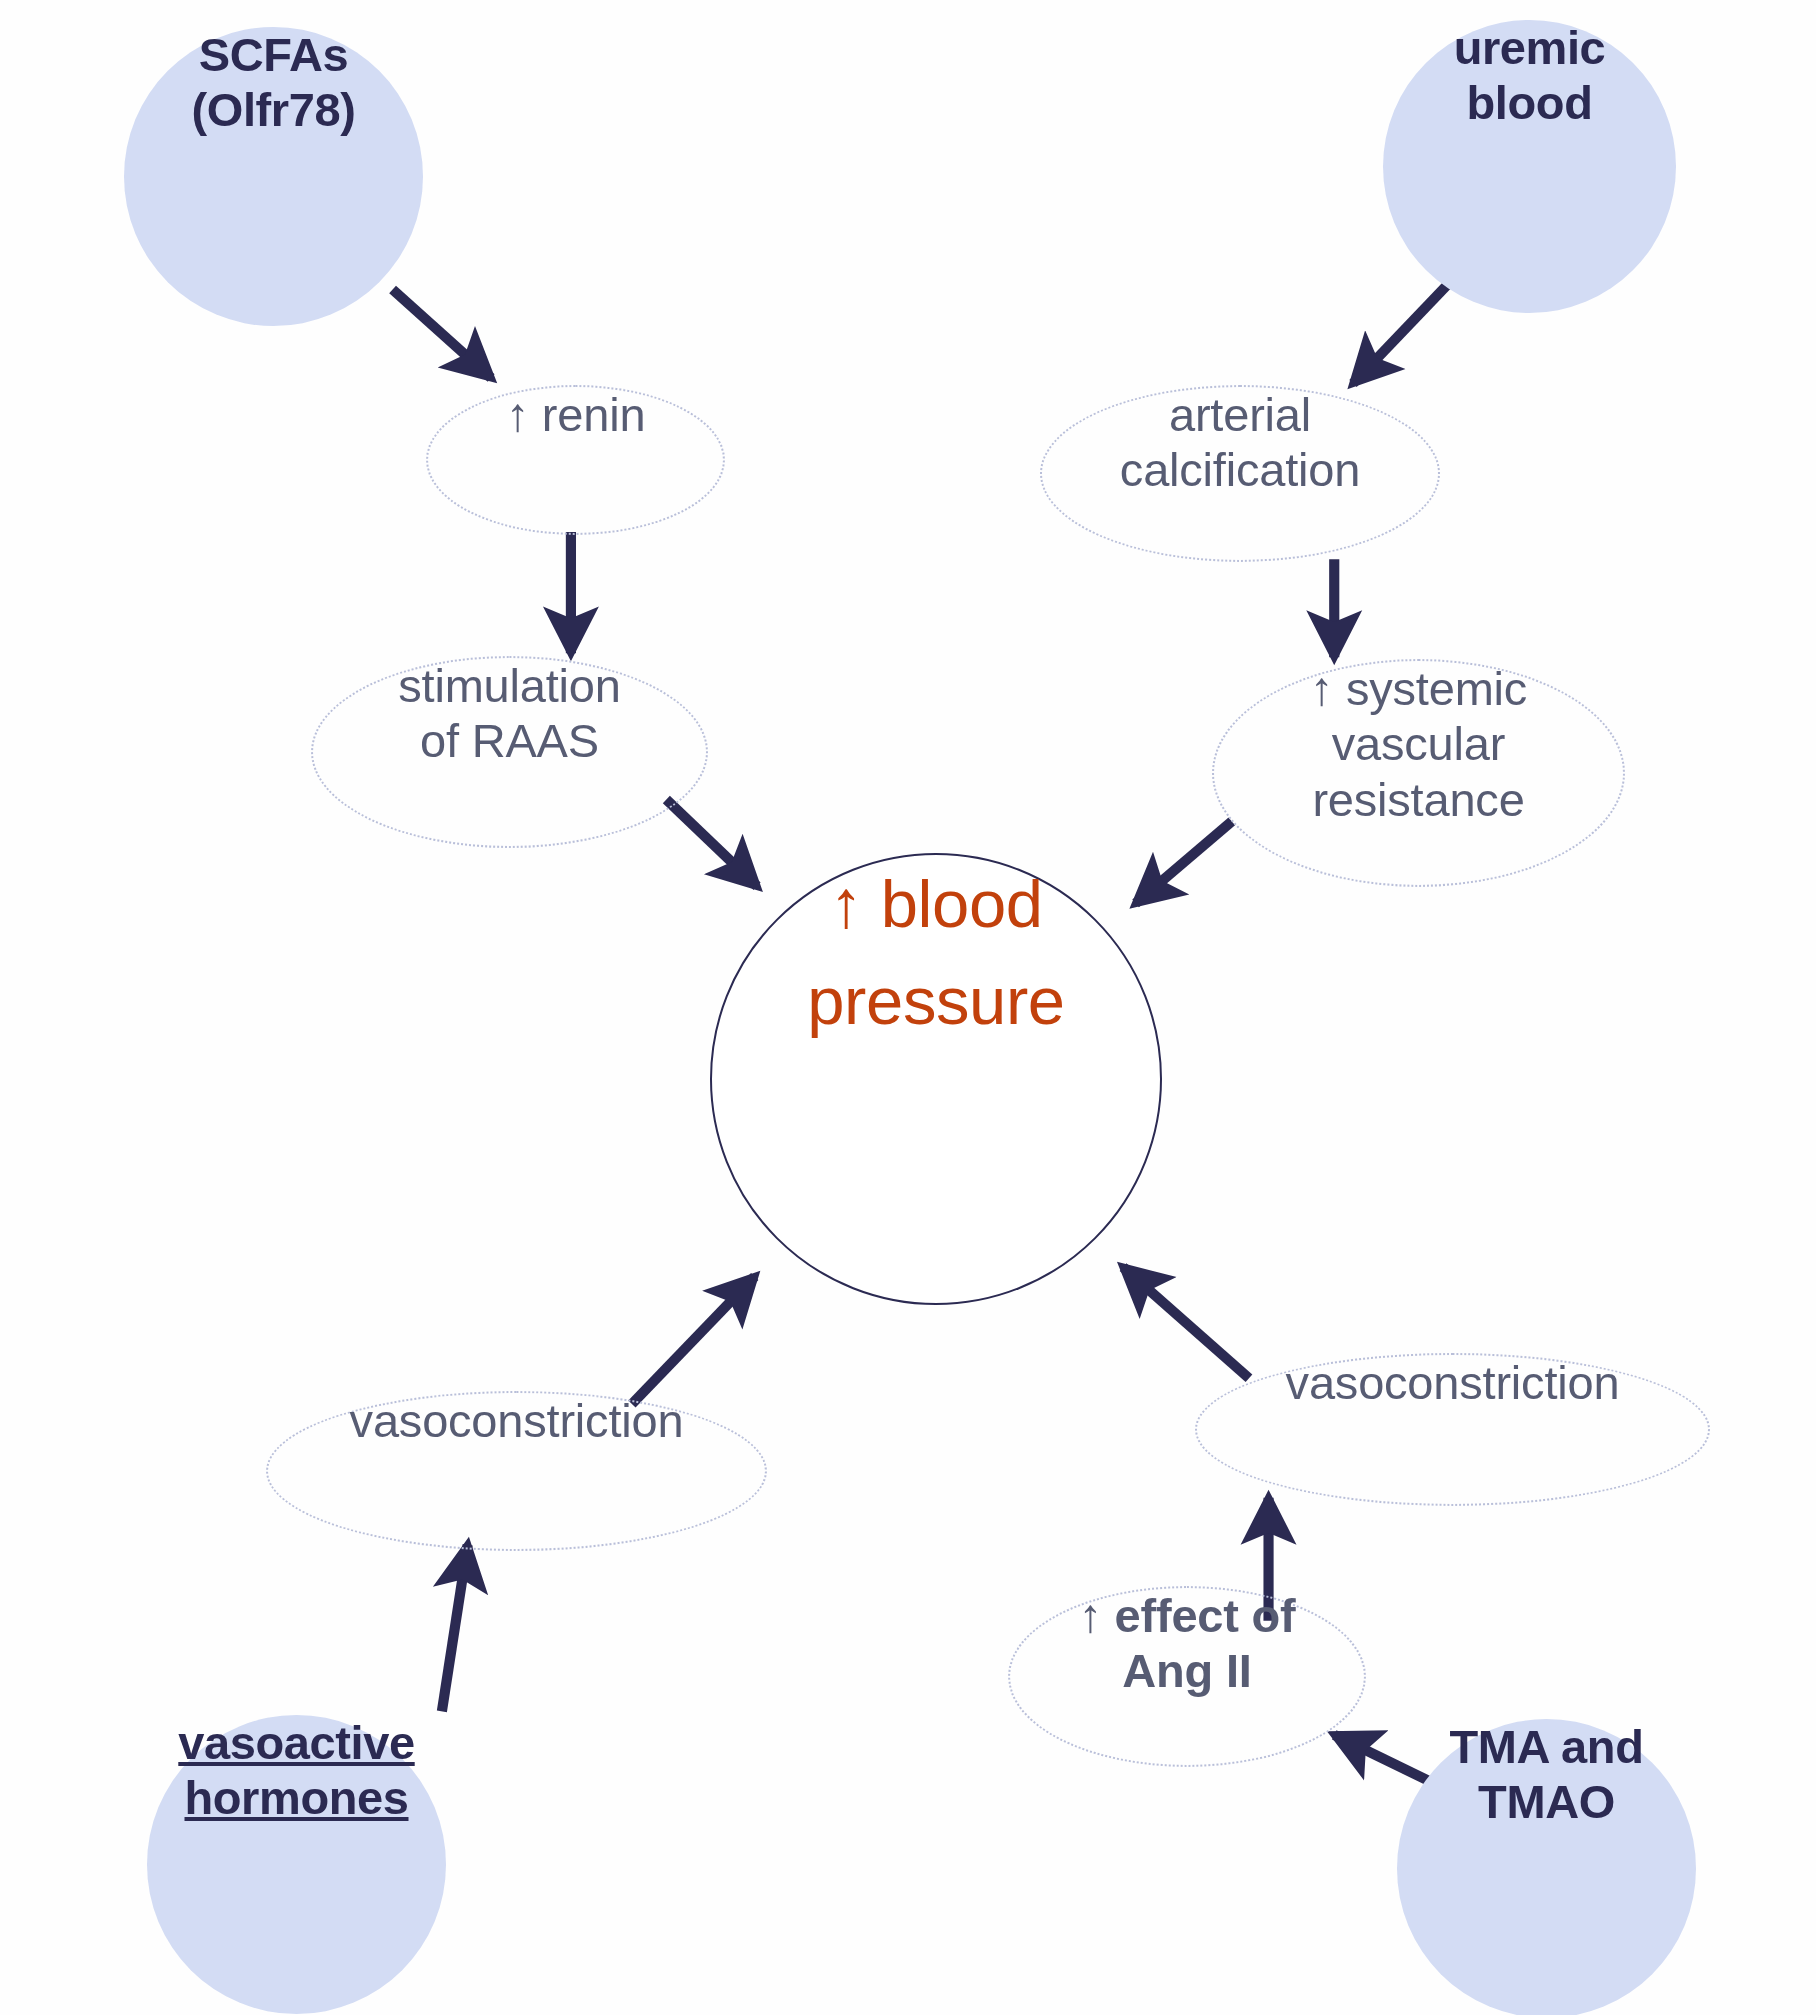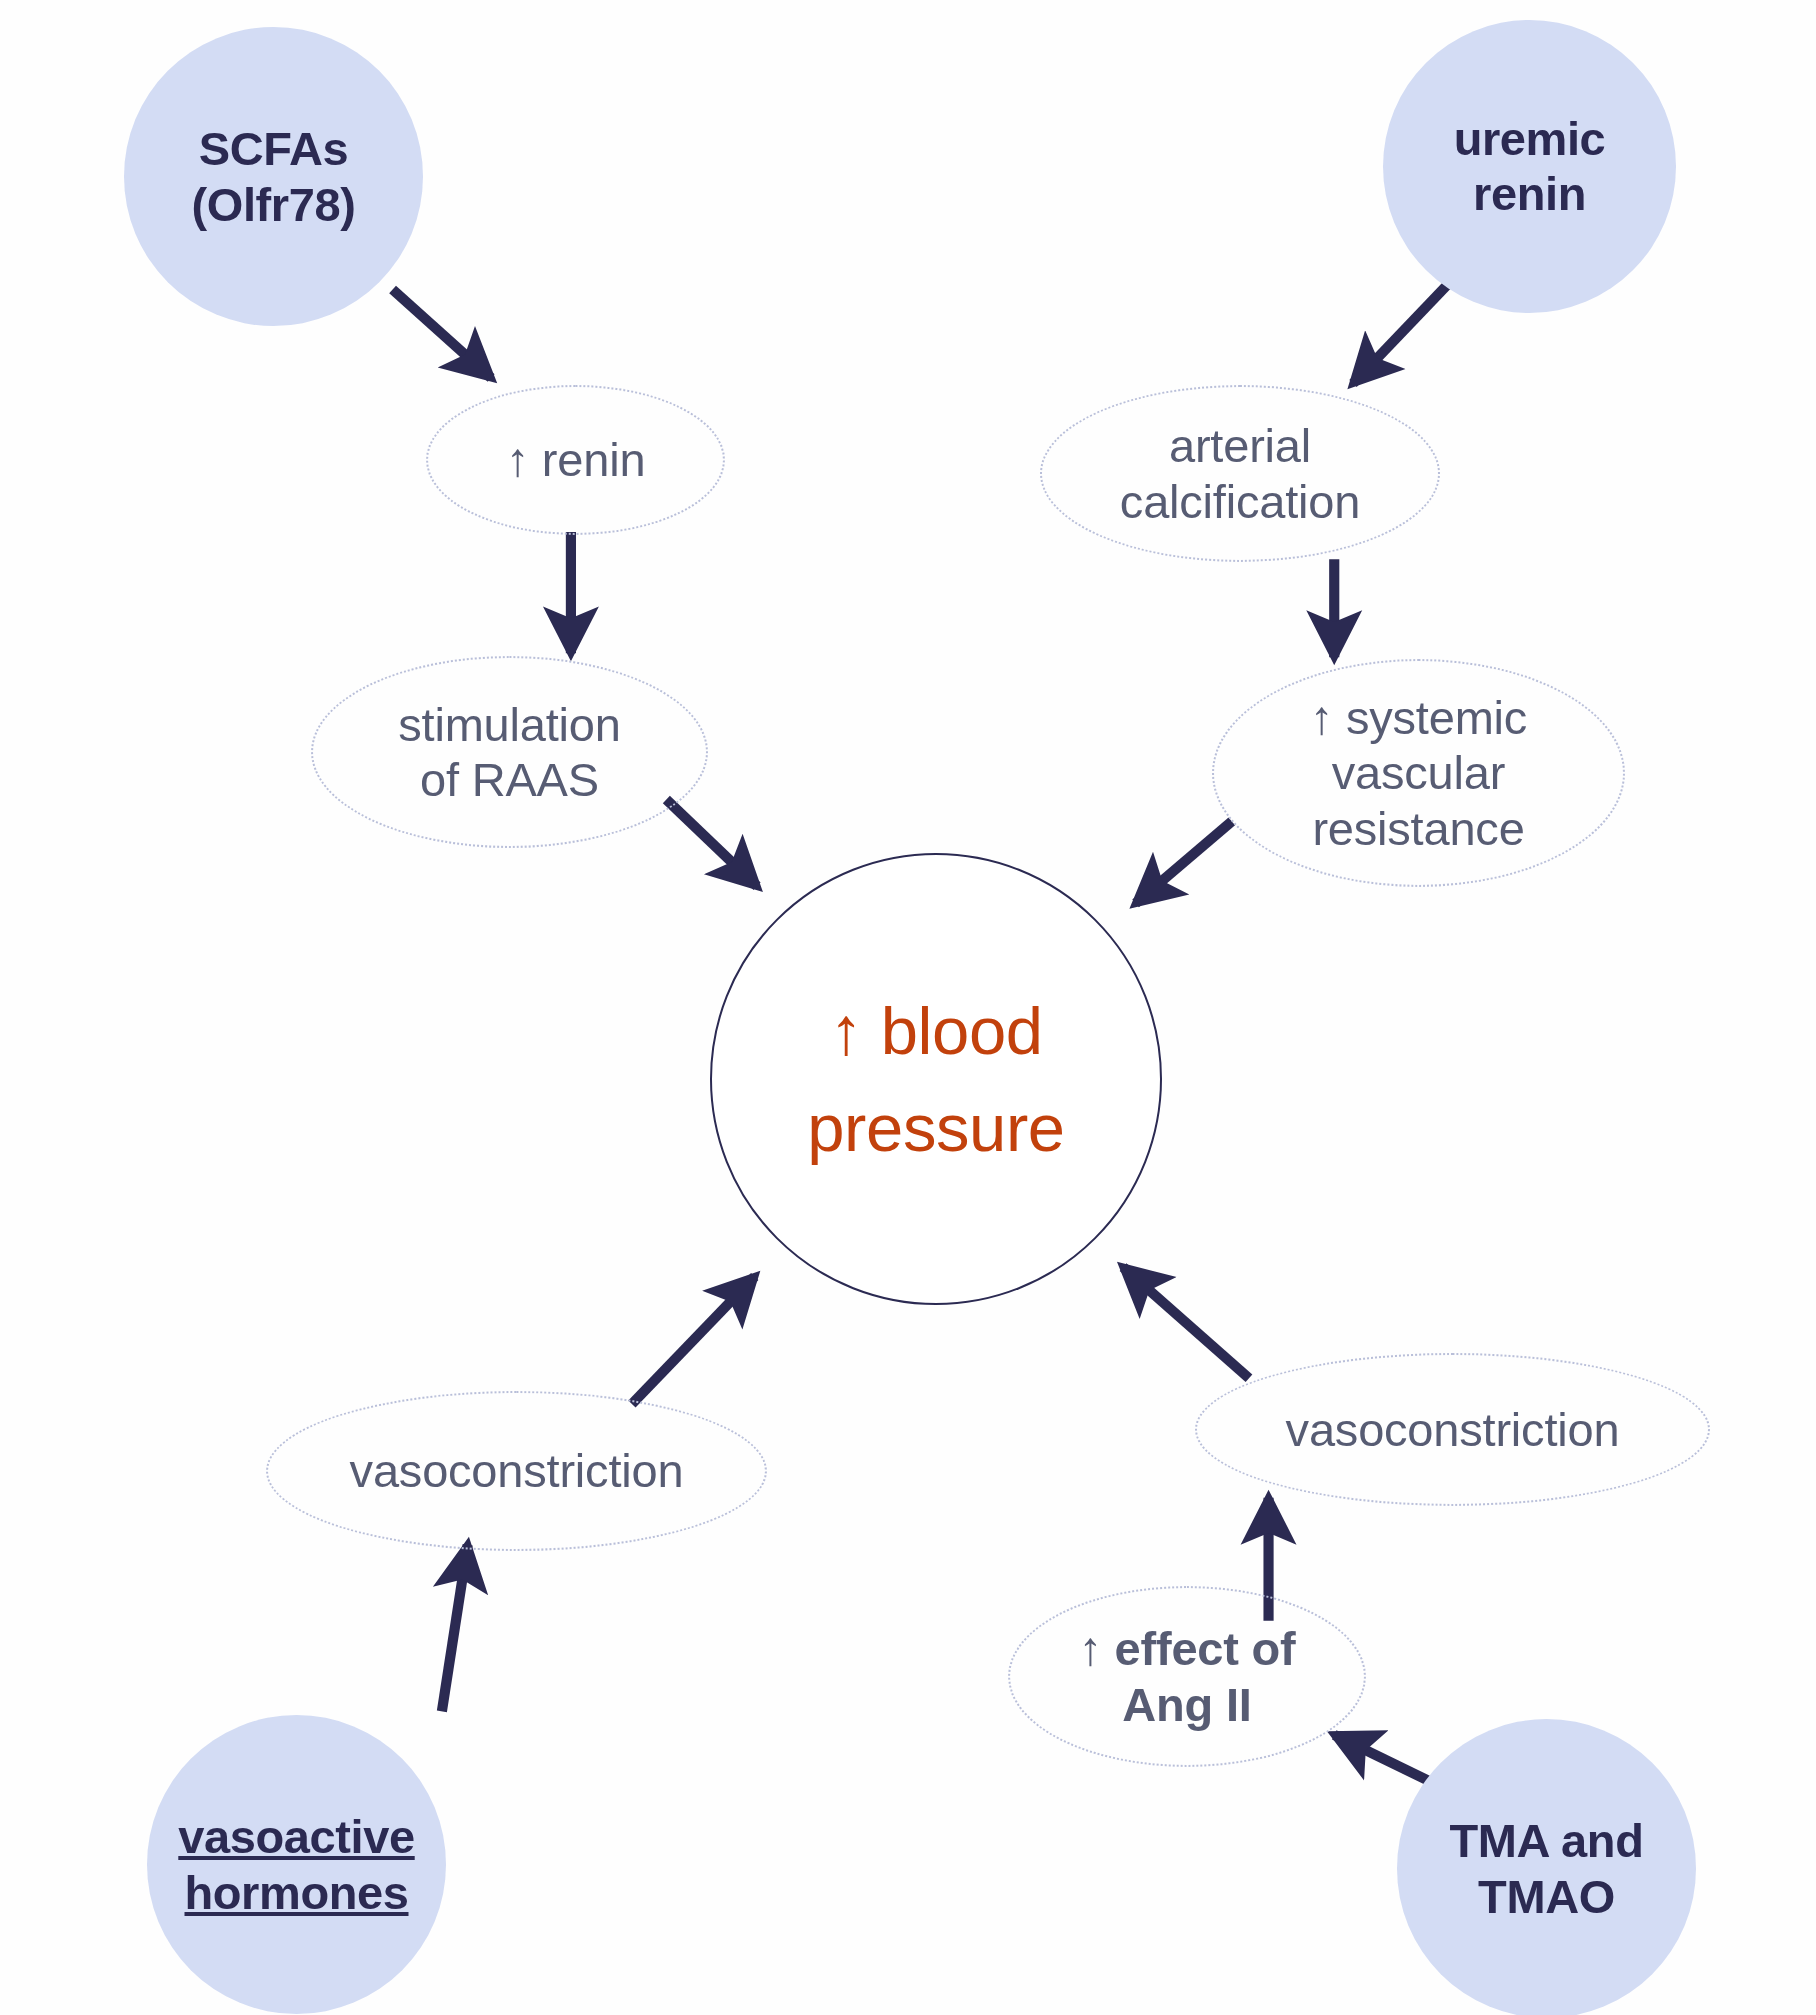--- a/index.html
+++ b/index.html
@@ -20,21 +20,21 @@
   #stage svg.layer {
     position: absolute;
     left: 0;
     top: 0;
     width: 1816px;
     height: 2015px;
   }
   .node {
     position: absolute;
     display: flex;
-    align-items: center;
+    align-items: flex-start;
     justify-content: center;
     text-align: center;
     box-sizing: border-box;
   }
   .node .lbl {
     display: block;
     width: 100%;
     line-height: 1.18;
     white-space: pre-line;
   }
@@ -110,21 +110,21 @@
     </g>
   </svg>
 
   <div class="node source-node" style="left:124px; top:27px; width:299px; height:299px;">
     <span class="lbl">SCFAs
 (Olfr78)</span>
   </div>
 
   <div class="node source-node" style="left:1383px; top:19.6px; width:293px; height:293px;">
     <span class="lbl">uremic
-renin</span>
+blood</span>
   </div>
 
   <div class="node step-node" style="left:1040px; top:385px; width:400px; height:177px;">
     <span class="lbl">arterial
 calcification</span>
   </div>
 
   <div class="node step-node" style="left:426px; top:385px; width:299px; height:150px;">
     <span class="lbl">↑ renin</span>
   </div>

